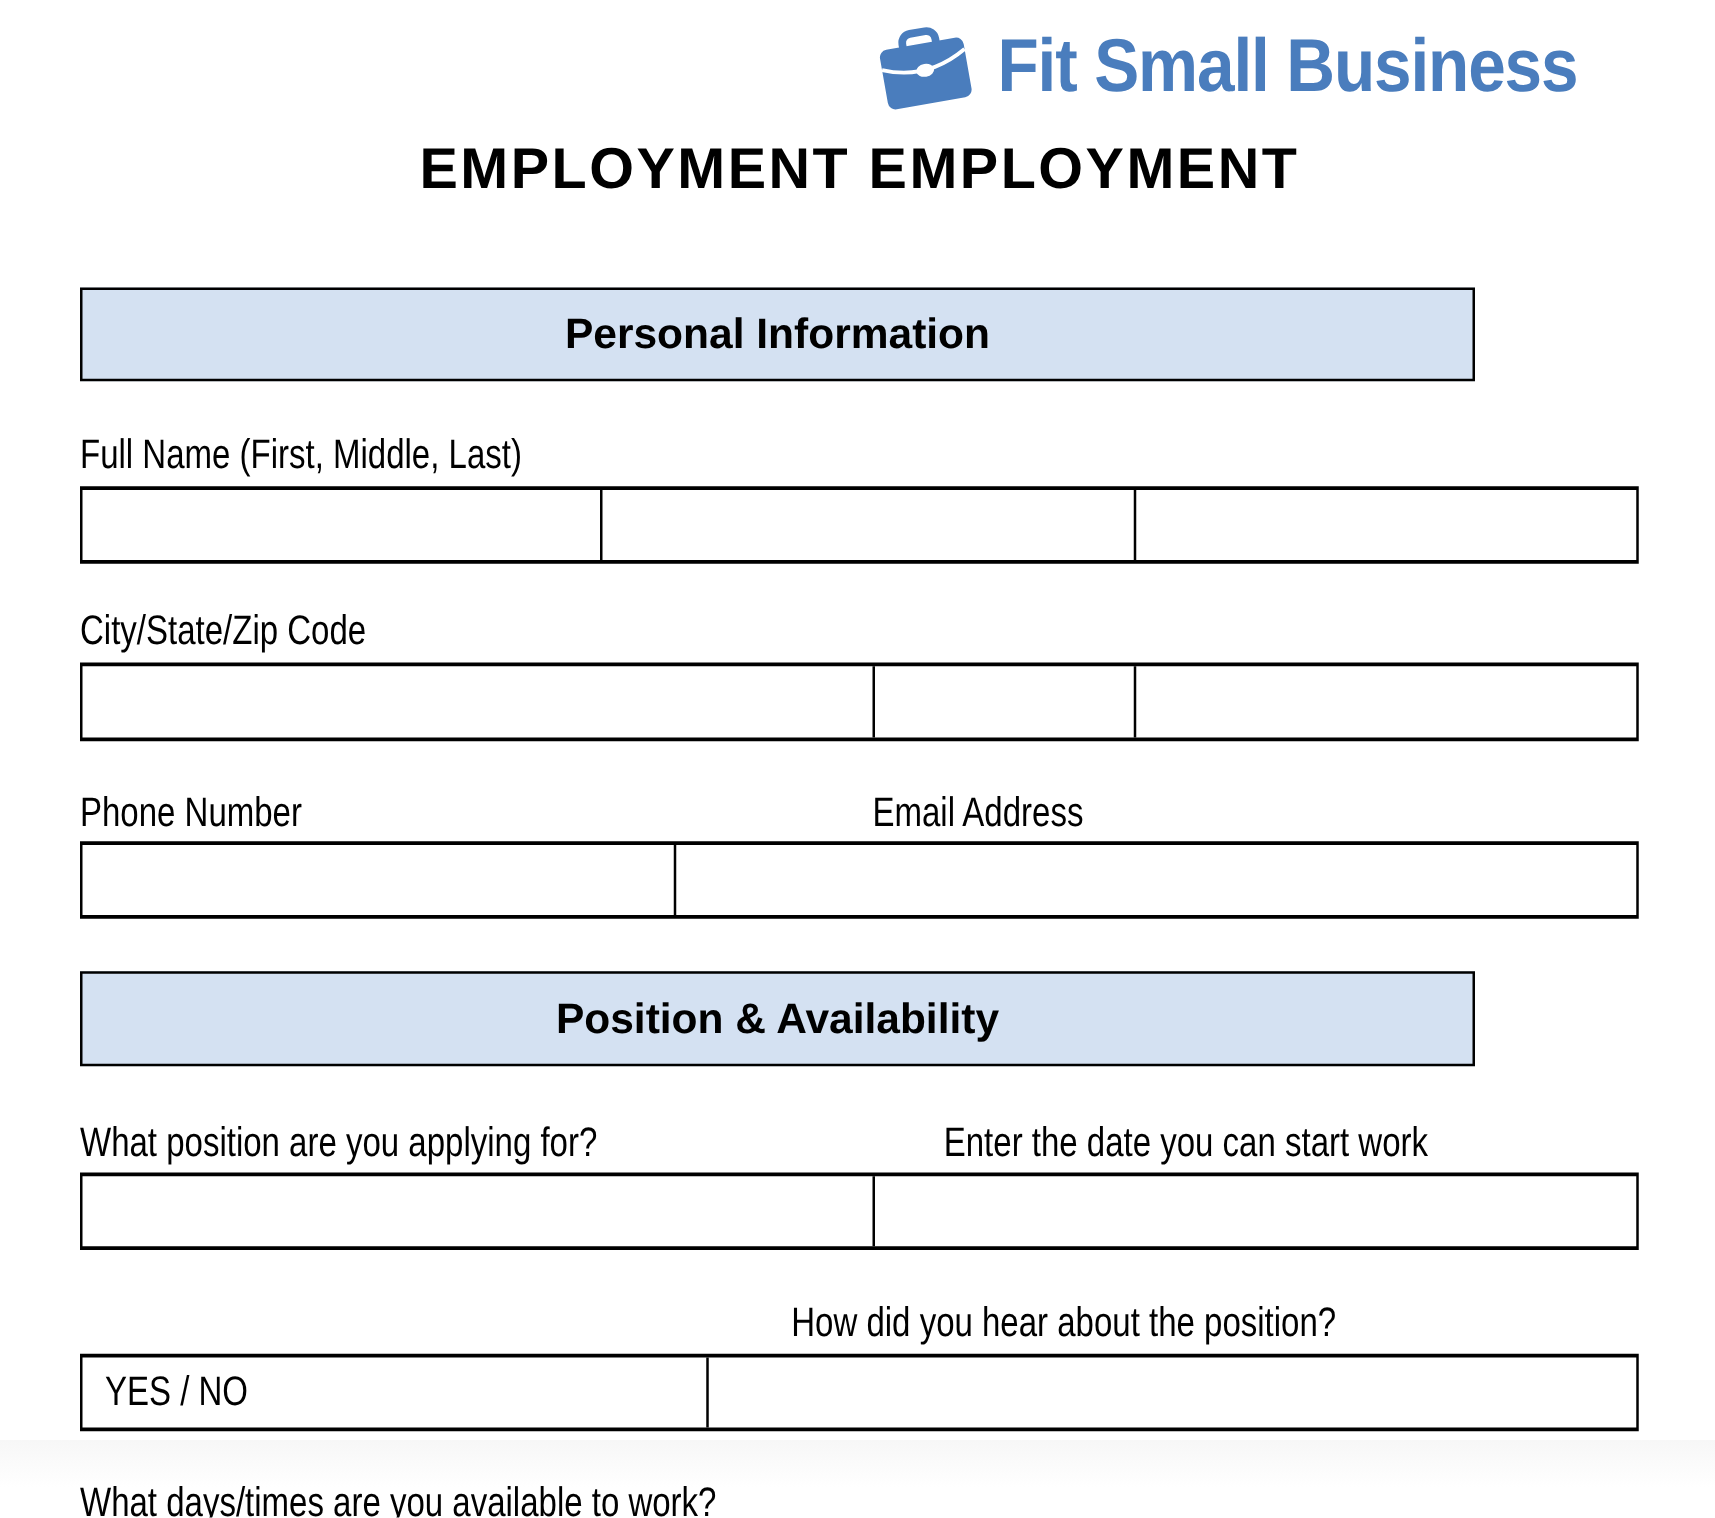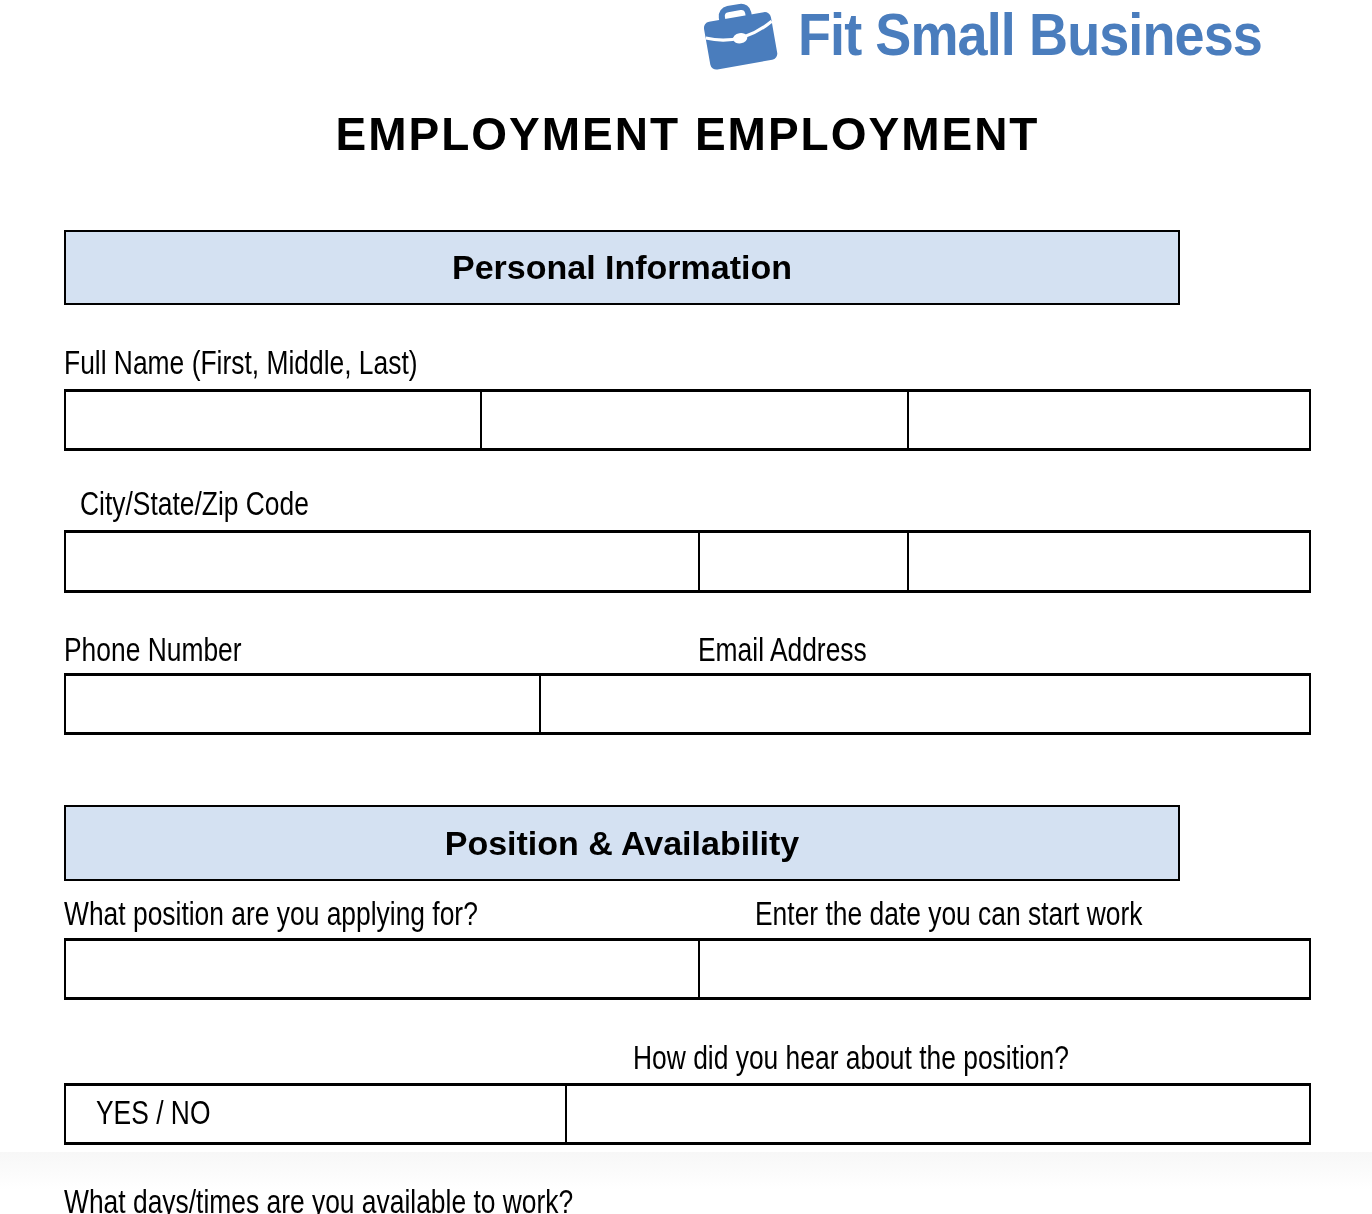--- a/index.html
+++ b/index.html
@@ -7,46 +7,46 @@
     --section-header-bg:#d4e1f2;
     --border:#000000;
   }
   *{margin:0;padding:0;box-sizing:border-box;}
   html,body{width:1372px;height:1214px;overflow:hidden;background:#ffffff;
     font-family:"Liberation Sans",sans-serif;color:#000;}
   #page{position:relative;width:1372px;height:1214px;background:#fff;}
   #content{position:absolute;left:64px;top:0;width:1247px;height:1214px;}
 
   
-  .logo{position:absolute;left:636px;top:0;height:70px;display:flex;align-items:flex-start;}
+  .logo{position:absolute;left:636px;top:18px;height:70px;display:flex;align-items:flex-start;}
   .logo svg{display:block;}
   .brand-name{display:inline-block;font-weight:bold;font-size:60px;line-height:66px;
     color:var(--brand-blue);transform:scaleX(0.9);transform-origin:left center;
     margin-left:16px;margin-top:2px;letter-spacing:-1px;white-space:nowrap;}
 
   
   .page-title{position:absolute;left:0;top:106px;width:1247px;text-align:center;
     font-weight:bold;font-size:46px;line-height:56px;letter-spacing:2px;white-space:nowrap;}
 
   
   .section-header{position:absolute;left:0;width:1116px;height:75px;
     background:var(--section-header-bg);border:2px solid var(--border);
     text-align:center;font-weight:bold;font-size:34px;line-height:71px;}
   #header-personal{top:230px;}
-  #header-position{top:777px;height:76px;line-height:72px;margin-top:28px;}
+  #header-position{top:777px;height:76px;line-height:72px;}
 
   
   .label-row{position:absolute;left:0;width:1247px;height:34px;font-size:33px;line-height:34px;white-space:nowrap;}
   .label-row .lbl{position:absolute;top:0;}
   .nrw{display:inline-block;transform:scaleX(0.8);transform-origin:left center;white-space:nowrap;}
 
   
   .row{position:absolute;left:0;width:1247px;height:62px;display:flex;
     border:3px solid var(--border);border-left-width:2px;border-right-width:2px;background:#fff;}
-  .cell{height:100%;font-size:33px;line-height:54px;padding-left:30px;overflow:hidden;}
+  .cell{height:100%;font-size:33px;line-height:54px;padding-left:18px;overflow:hidden;}
   .cell + .cell{border-left:2px solid var(--border);}
 
   #row-fullname{top:389px;}
   #row-citystatezip{top:530px;height:63px;}
   #row-phone-email{top:673px;}
   #row-position-date{top:938px;}
   #row-eligible-heard{top:1083px;}
 
   
   .page-shade{position:absolute;left:0;top:1152px;width:1372px;height:38px;
@@ -81,21 +81,21 @@
     <div class="label-row" style="top:346px">
       <span class="lbl" style="left:0"><span class="nrw">Full Name (First, Middle, Last)</span></span>
     </div>
     <div class="row" id="row-fullname">
       <div class="cell" style="flex:0 0 414px"><span class="nrw"></span></div>
       <div class="cell" style="flex:0 0 427px"><span class="nrw"></span></div>
       <div class="cell" style="flex:1"><span class="nrw"></span></div>
     </div>
 
     <div class="label-row" style="top:487px">
-      <span class="lbl" style="left:16px"><span class="nrw">City/State/Zip Code</span></span>
+      <span class="lbl" style="left:0"><span class="nrw">City/State/Zip Code</span></span>
     </div>
     <div class="row" id="row-citystatezip">
       <div class="cell" style="flex:0 0 632px"><span class="nrw"></span></div>
       <div class="cell" style="flex:0 0 209px"><span class="nrw"></span></div>
       <div class="cell" style="flex:1"><span class="nrw"></span></div>
     </div>
 
     <div class="label-row" style="top:633px">
       <span class="lbl" style="left:0"><span class="nrw">Phone Number</span></span>
       <span class="lbl" style="left:634px"><span class="nrw">Email Address</span></span>

